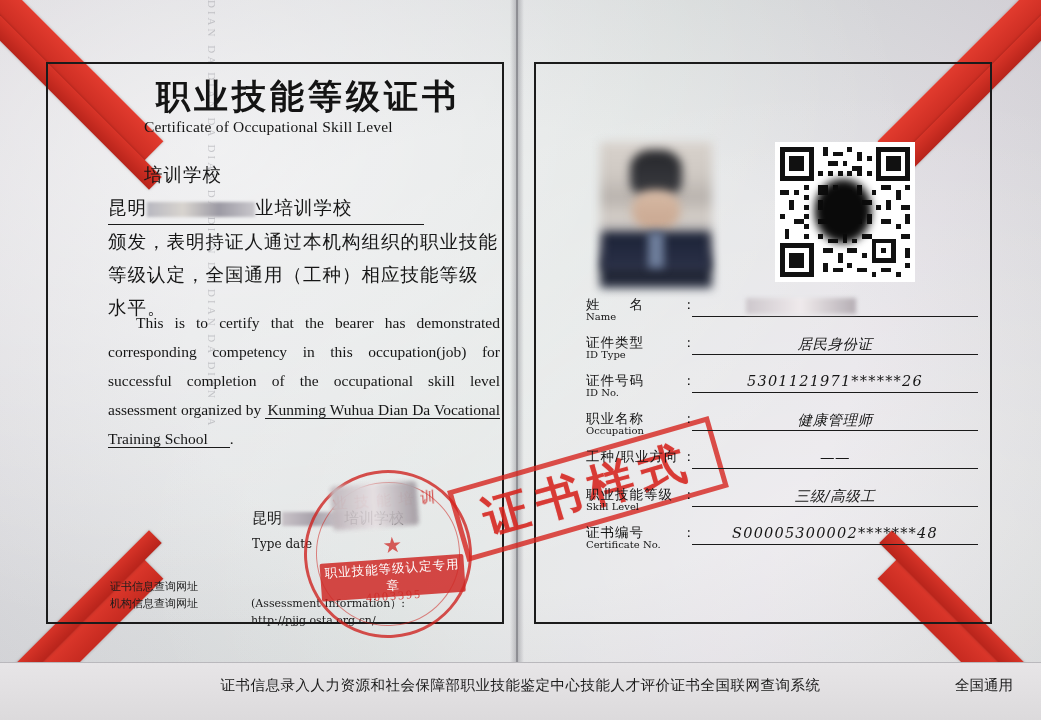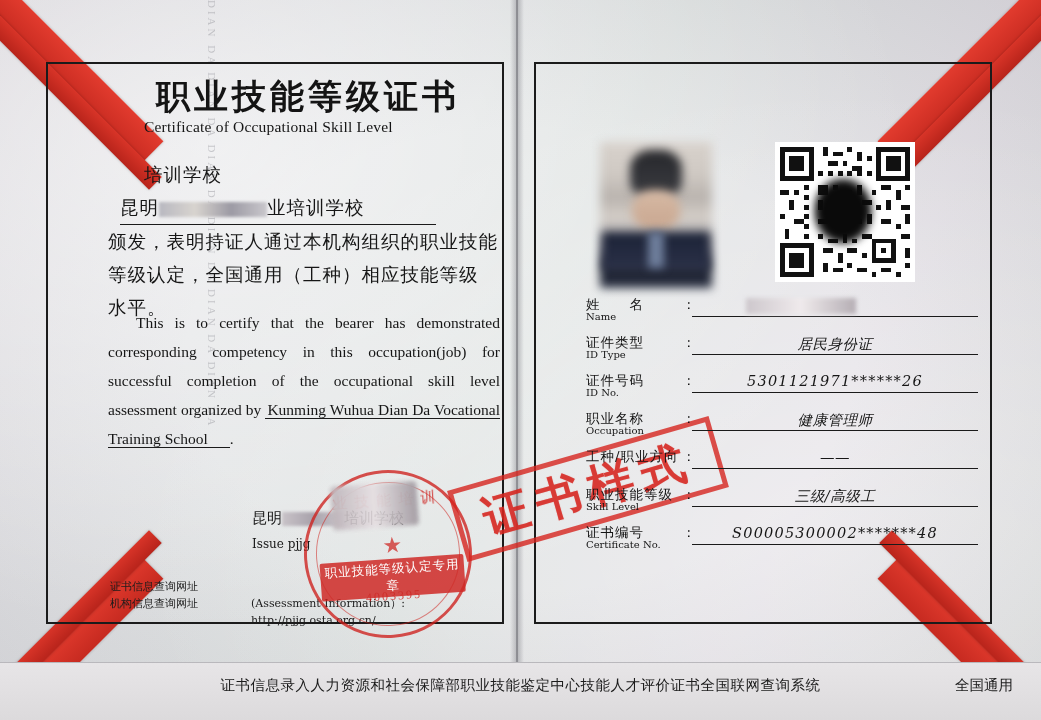--- a/index.html
+++ b/index.html
@@ -75,21 +75,21 @@
   .title-en{
     position:absolute; left:144px; top:118px; width:340px;
     font-size:15.5px; color:#141414; letter-spacing:.2px;
   }
   .cn-body{
     position:absolute; left:108px; top:158px; width:392px;
     font-size:18.5px; line-height:33px; color:#161616; letter-spacing:1px;
     font-family:"DejaVu Serif", serif;
   }
   .cn-body .indent{ display:inline-block; width:36px; }
-  .fill-line{ border-bottom:1.2px solid #1a1a1a; display:inline-block;margin-left:12px; }
+  .fill-line{ border-bottom:1.2px solid #1a1a1a; display:inline-block; }
   .redact{ display:inline-block; height:15px; vertical-align:middle;
     background:linear-gradient(90deg,#b8b8c0,#d8d4cf,#9c9aa4,#c9c7cc); filter:blur(1.5px); }
 
   .en-body{
     position:absolute; left:108px; top:308px; width:392px;
     font-size:15.5px; line-height:29px; color:#161616;
     text-align:justify; text-justify:inter-word;
   }
   .en-body .ind{ display:inline-block; width:28px; }
   .uline{ border-bottom:1.1px solid #1a1a1a; padding:0 2px; }
@@ -273,21 +273,21 @@
   <div class="en-body">
     <span class="ind"></span><span>This is to certify that the bearer has demonstrated corresponding competency in this occupation(job) for successful completion of the occupational skill level assessment organized by</span>
     <span class="uline">Kunming Wuhua Dian Da Vocational Training School</span><span class="uline" style="padding:0 8px;">&nbsp;</span><span>.</span>
   </div>
 
   <div class="issuer-block">
     <div class="issuer-row">
       <span>昆明</span><span class="issuer-redact"></span><span>培训学校</span>
     </div>
     <div class="issuer-row" style="font-size:12px;">
-      <span>Issue pjjg</span>
+      <span>Type date</span>
     </div>
   </div>
 
   <div class="query-block">
     <div class="query-row">
       <span class="query-label">证书信息查询网址</span>
     </div>
     <div class="query-row">
       <span class="query-label">机构信息查询网址</span>
       <span class="query-val">(Assessment Information）: http://pjjg.osta.org.cn/</span>

